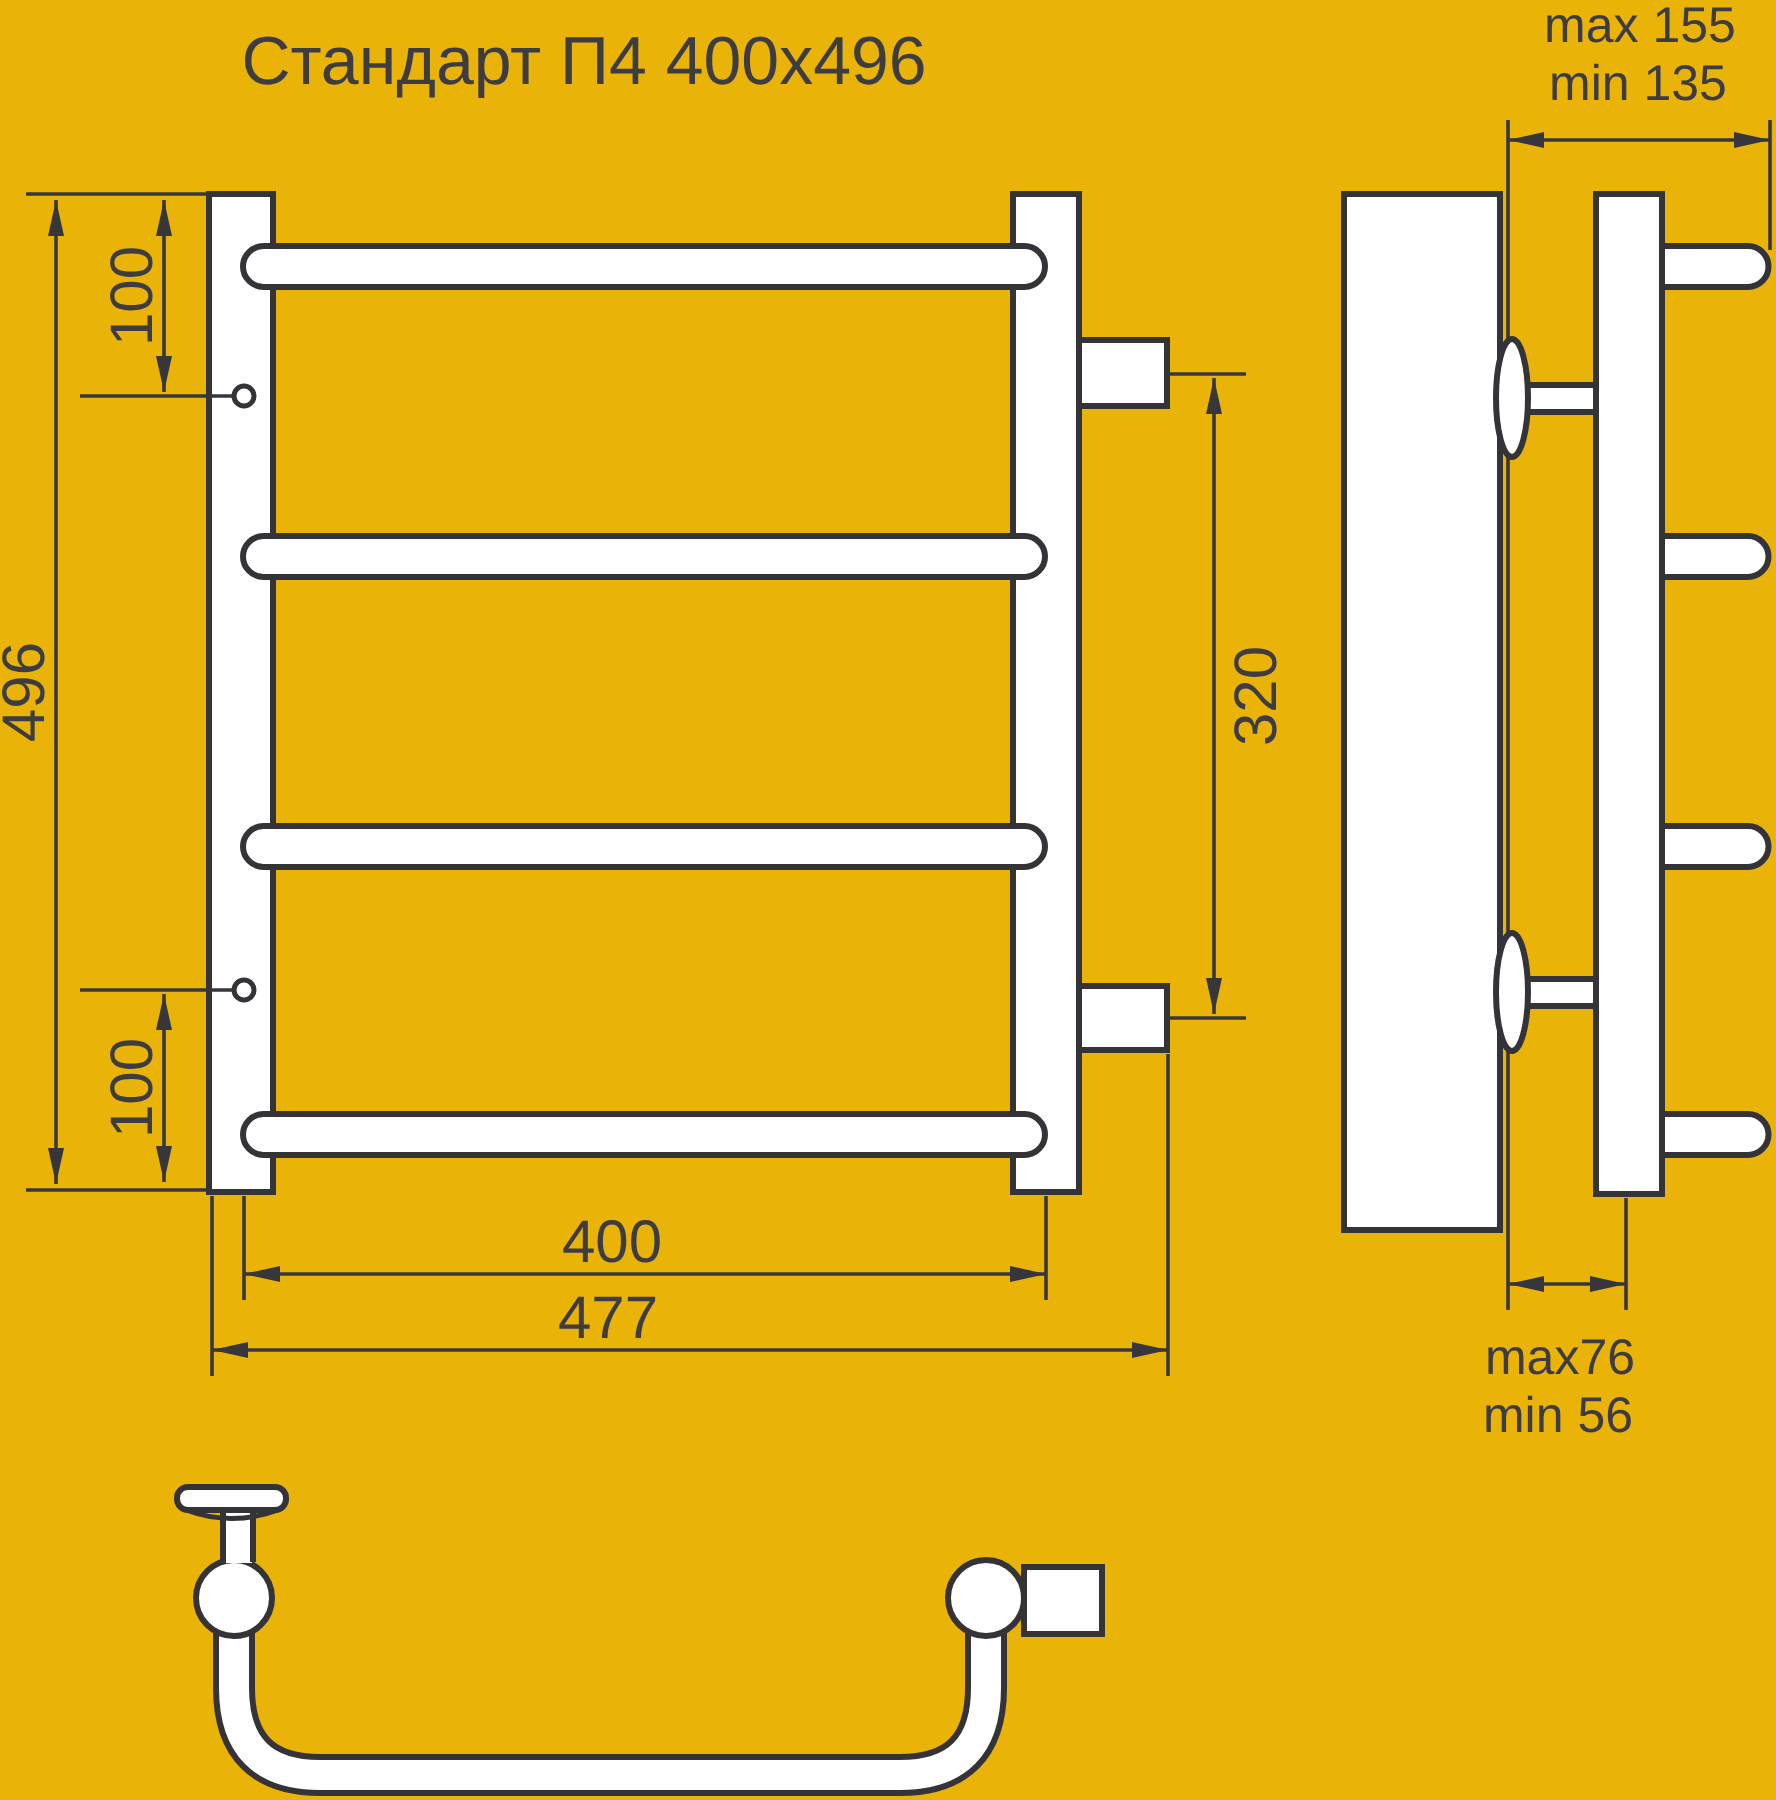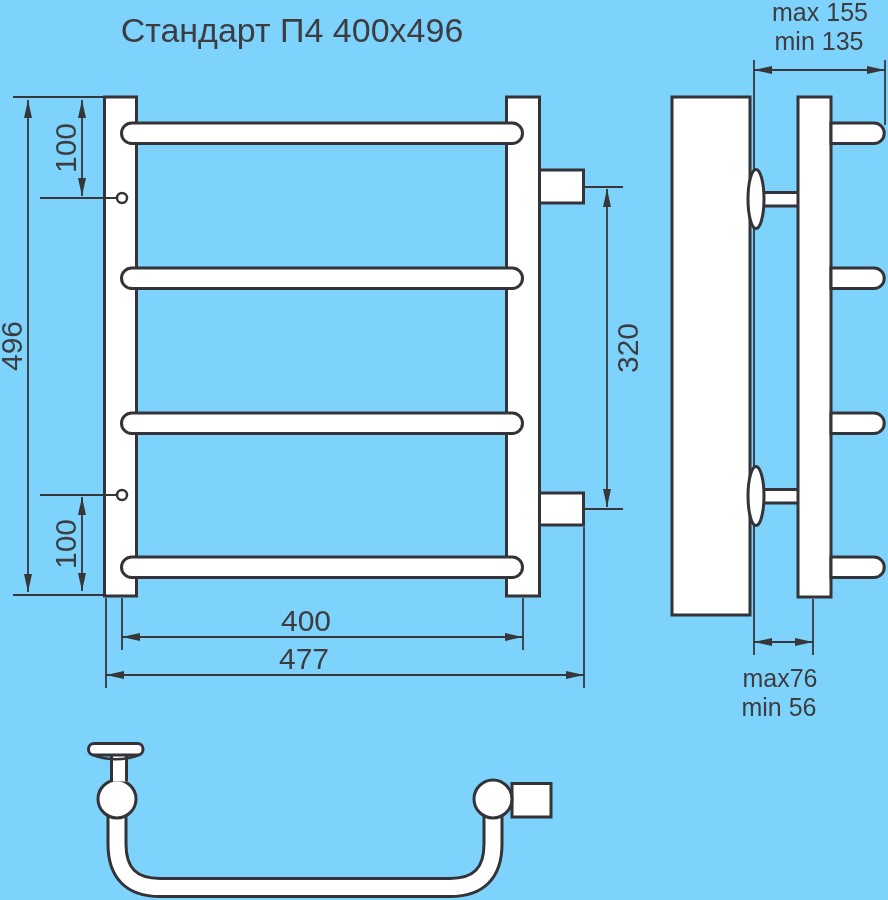--- a/index.html
+++ b/index.html
@@ -1,16 +1,16 @@
 <!DOCTYPE html>
 <html><head>
 <meta charset="utf-8">
 <style>
   html,body{margin:0;padding:0;background:#fff;}
-  .stage{width:888px;height:900px;position:relative;background:#7dd3fc;overflow:hidden;}
+  .stage{width:888px;height:900px;position:relative;background:#eab308;overflow:hidden;}
   svg{display:block;}
   .ol3{stroke:#333338;stroke-width:3;fill:#ffffff;}
   .ol3n{stroke:#333338;stroke-width:3;fill:none;}
   .dim{stroke:#37373b;stroke-width:1.8;fill:none;}
   .tube-out{stroke:#333338;stroke-width:21;fill:none;}
   .tube-in{stroke:#ffffff;stroke-width:15;fill:none;}
   text{fill:#3d3d41;font-family:"Liberation Sans", sans-serif;}
   .title-t{font-size:34px;}
   .dim-t{font-size:30px;}
   .mm-t{font-size:25px;}

